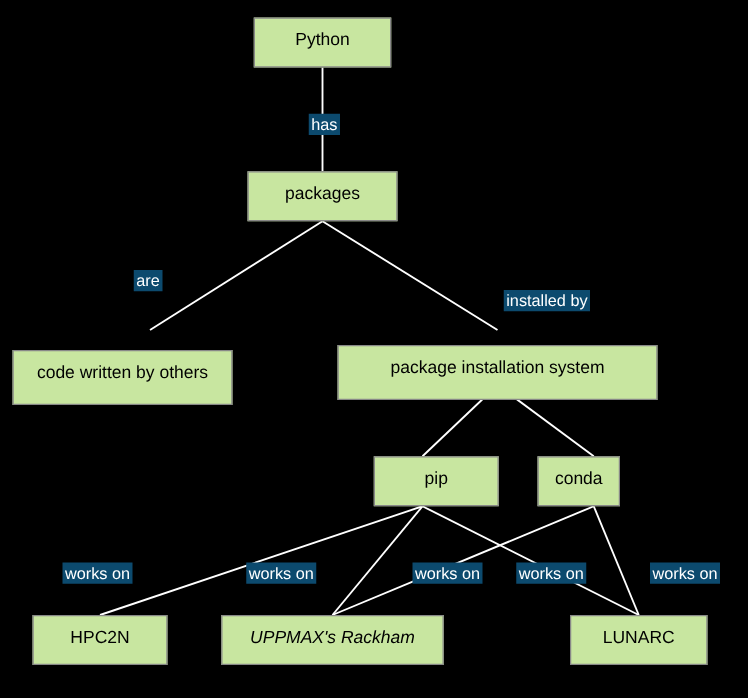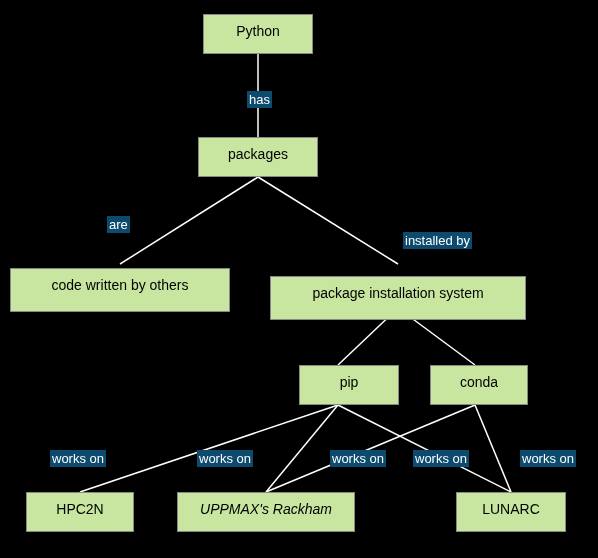--- a/index.html
+++ b/index.html
@@ -61,30 +61,30 @@
     <line x1="475" y1="405" x2="266" y2="492"></line>
     <line x1="475" y1="405" x2="511" y2="492"></line>
   </svg>
 
 <div class="node" id="node-python" style="left: 203px; top: 14px; width: 110px; min-height: 40px;">
   <span>Python</span>
 </div>
 <div class="node" id="node-packages" style="left: 198px; top: 137px; width: 120px; min-height: 40px;">
   <span>packages</span>
 </div>
-<div class="node" id="node-code_written" style="left: 10px; top: 268px; width: 220px; min-height: 44px;">
+<div class="node" id="node-code_written" style="left: 10px; top: 280px; width: 176px; min-height: 44px;">
   <span>code written by others</span>
 </div>
 <div class="node" id="node-package_install" style="left: 270px; top: 264px; width: 256px; min-height: 44px; margin-top: 12px;">
   <span>package installation system</span>
 </div>
 <div class="node" id="node-pip" style="left: 299px; top: 365px; width: 100px; min-height: 40px;">
   <span>pip</span>
 </div>
-<div class="node" id="node-conda" style="left: 430px; top: 365px; width: 98px; min-height: 40px;">
+<div class="node" id="node-conda" style="left: 430px; top: 365px; width: 66px; min-height: 40px;">
   <span>conda</span>
 </div>
 <div class="node" id="node-hpc2n" style="left: 26px; top: 492px; width: 108px; min-height: 40px;">
   <span>HPC2N</span>
 </div>
 <div class="node" id="node-uppmax" style="left: 177px; top: 492px; width: 178px; min-height: 40px; font-style: italic;">
   <span>UPPMAX's Rackham</span>
 </div>
 <div class="node" id="node-lunarc" style="left: 456px; top: 492px; width: 110px; min-height: 40px;">
   <span>LUNARC</span>

